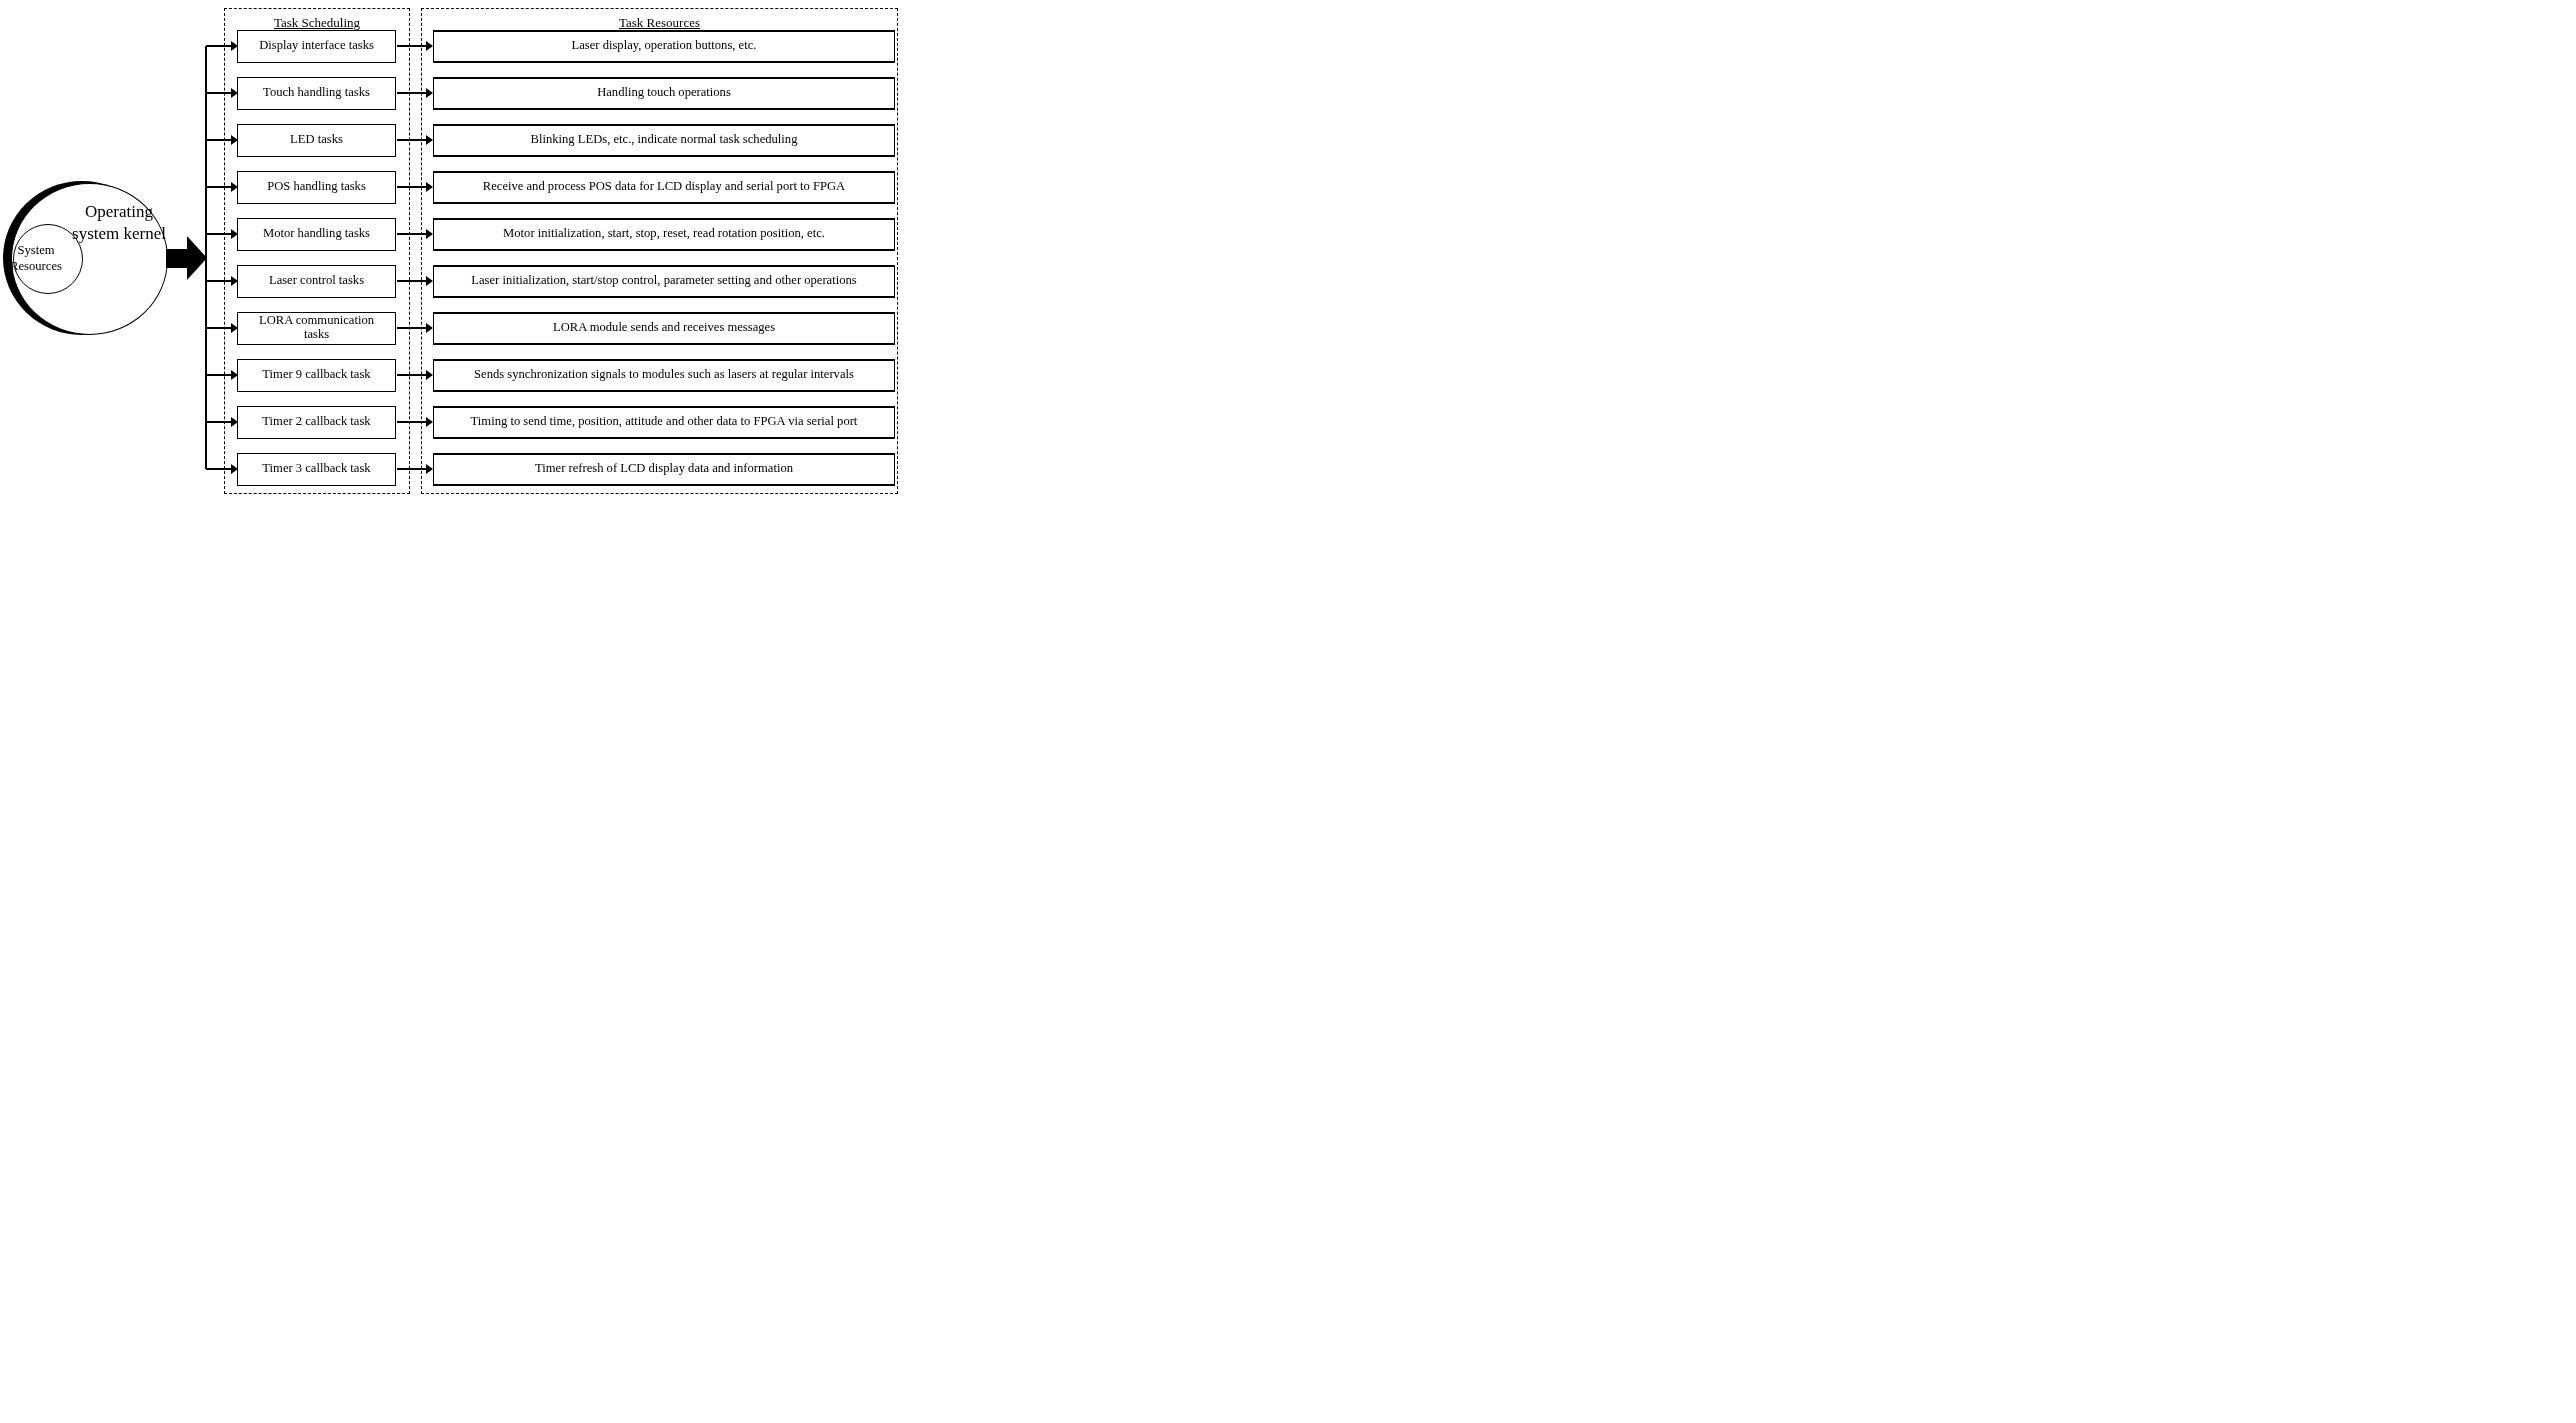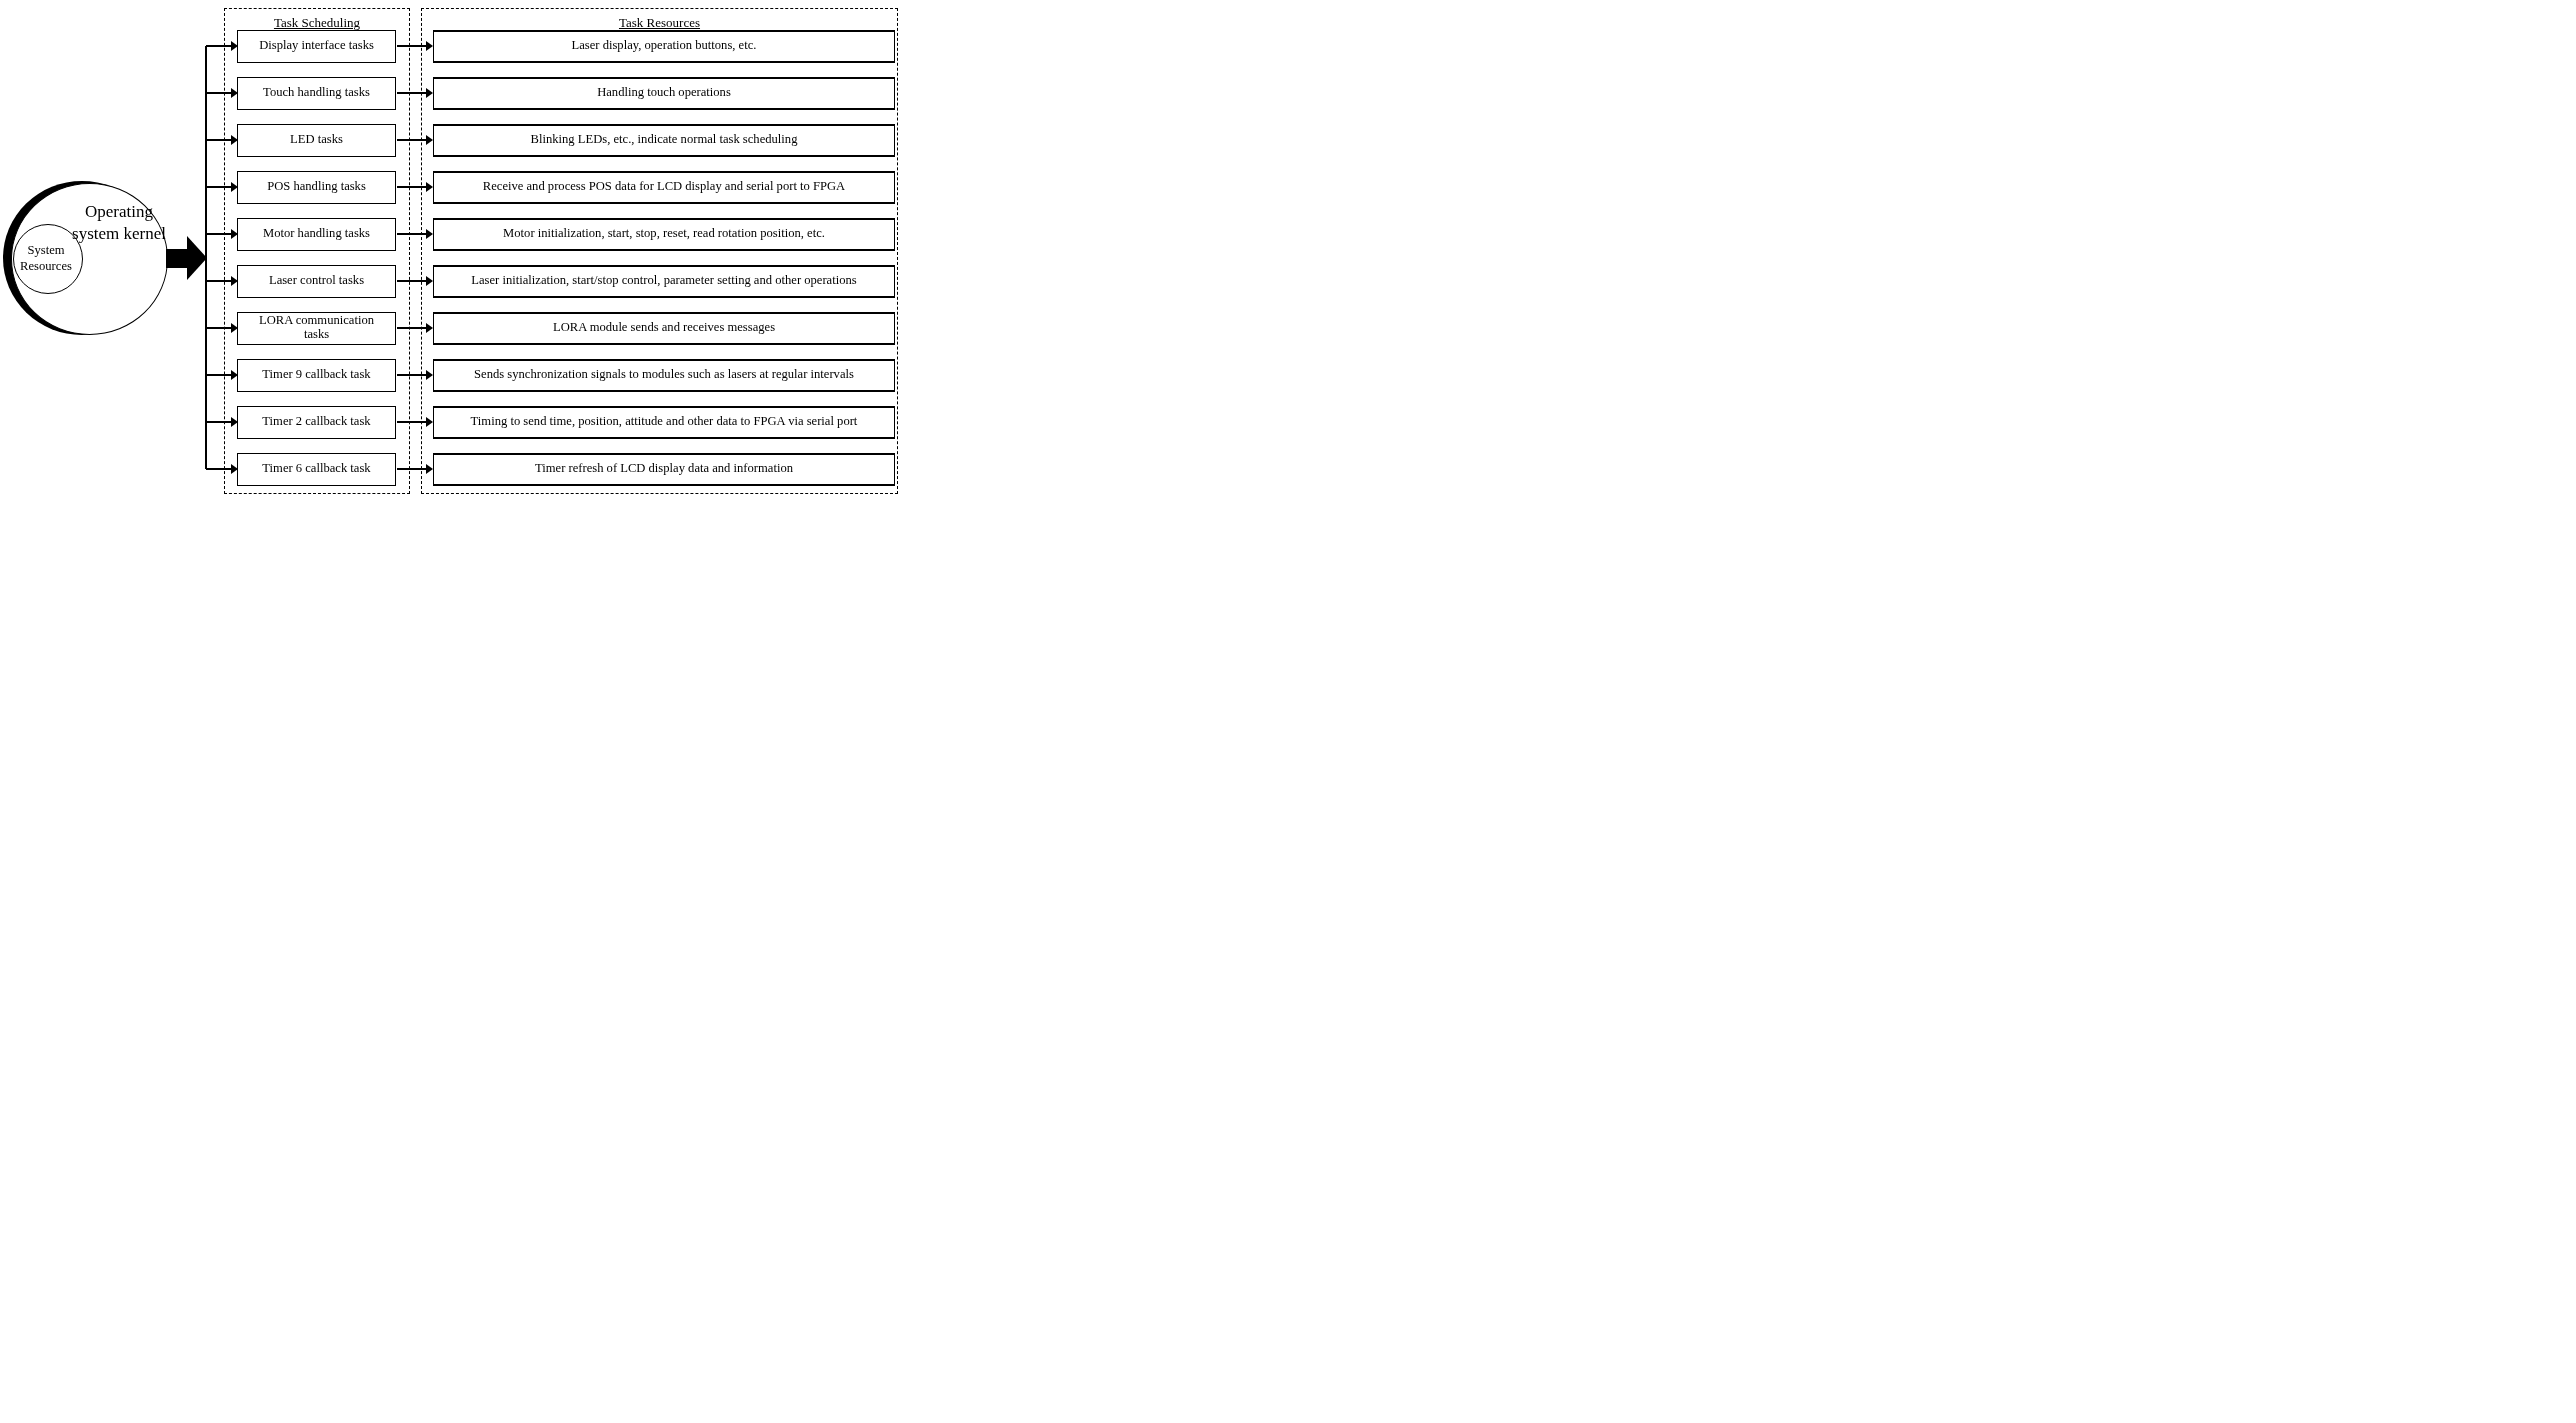--- a/index.html
+++ b/index.html
@@ -50,21 +50,21 @@
   .kernel-label {
     position: absolute;
     left: 69px; top: 201px;
     width: 100px;
     text-align: center;
     font-size: 17px;
     line-height: 1.3;
   }
   .resources-label {
     position: absolute;
-    left: 11px; top: 224px;
+    left: 1px; top: 224px;
     width: 70px; height: 70px;
     display: flex;
     align-items: center;
     justify-content: center;
     text-align: center;
     font-size: 12.6px;
     line-height: 1.25;
   }
 
   
@@ -314,21 +314,21 @@
     <div class="mid-head"></div>
     <div class="func-box">
         <span>Timing to send time, position, attitude and other data to FPGA via serial port</span>
       </div>
   </div>
 
   <div class="row" style="--i:9">
     <div class="branch-line"></div>
     <div class="branch-head"></div>
     <div class="task-box">
-        <span>Timer 6 callback task</span>
+        <span>Timer 3 callback task</span>
       </div>
     <div class="mid-line"></div>
     <div class="mid-head"></div>
     <div class="func-box">
         <span>Timer refresh of LCD display data and information</span>
       </div>
   </div>
 
 </div>
 

